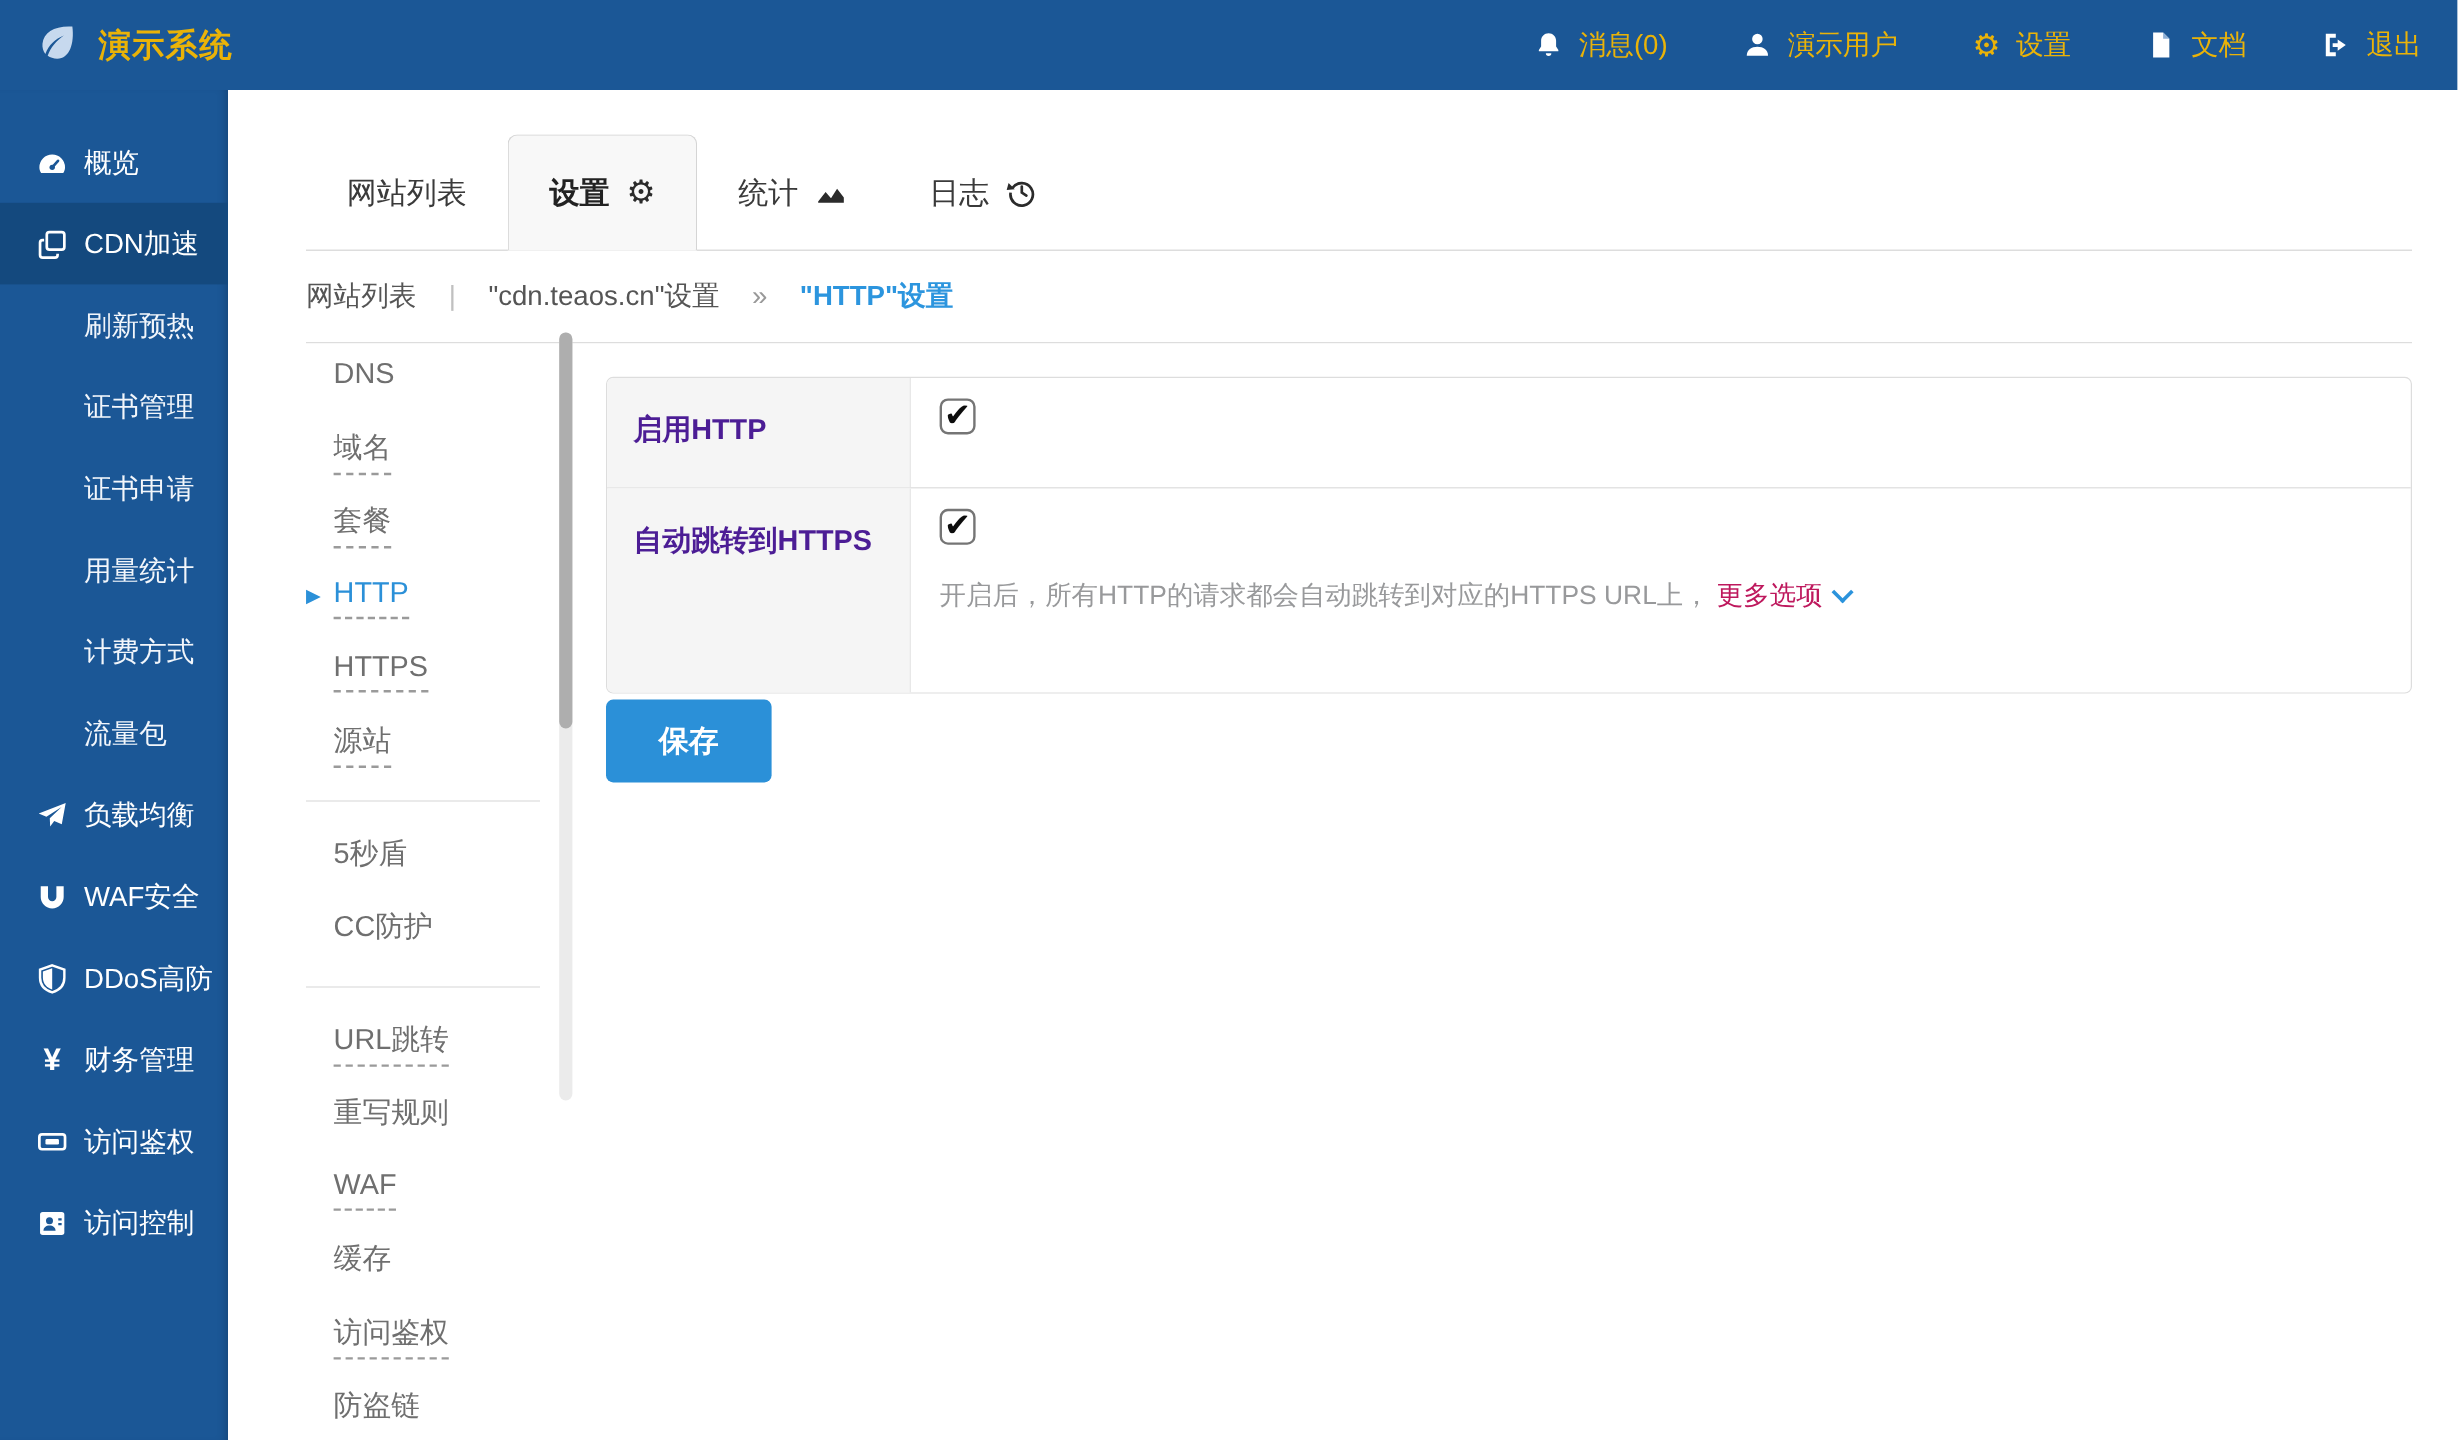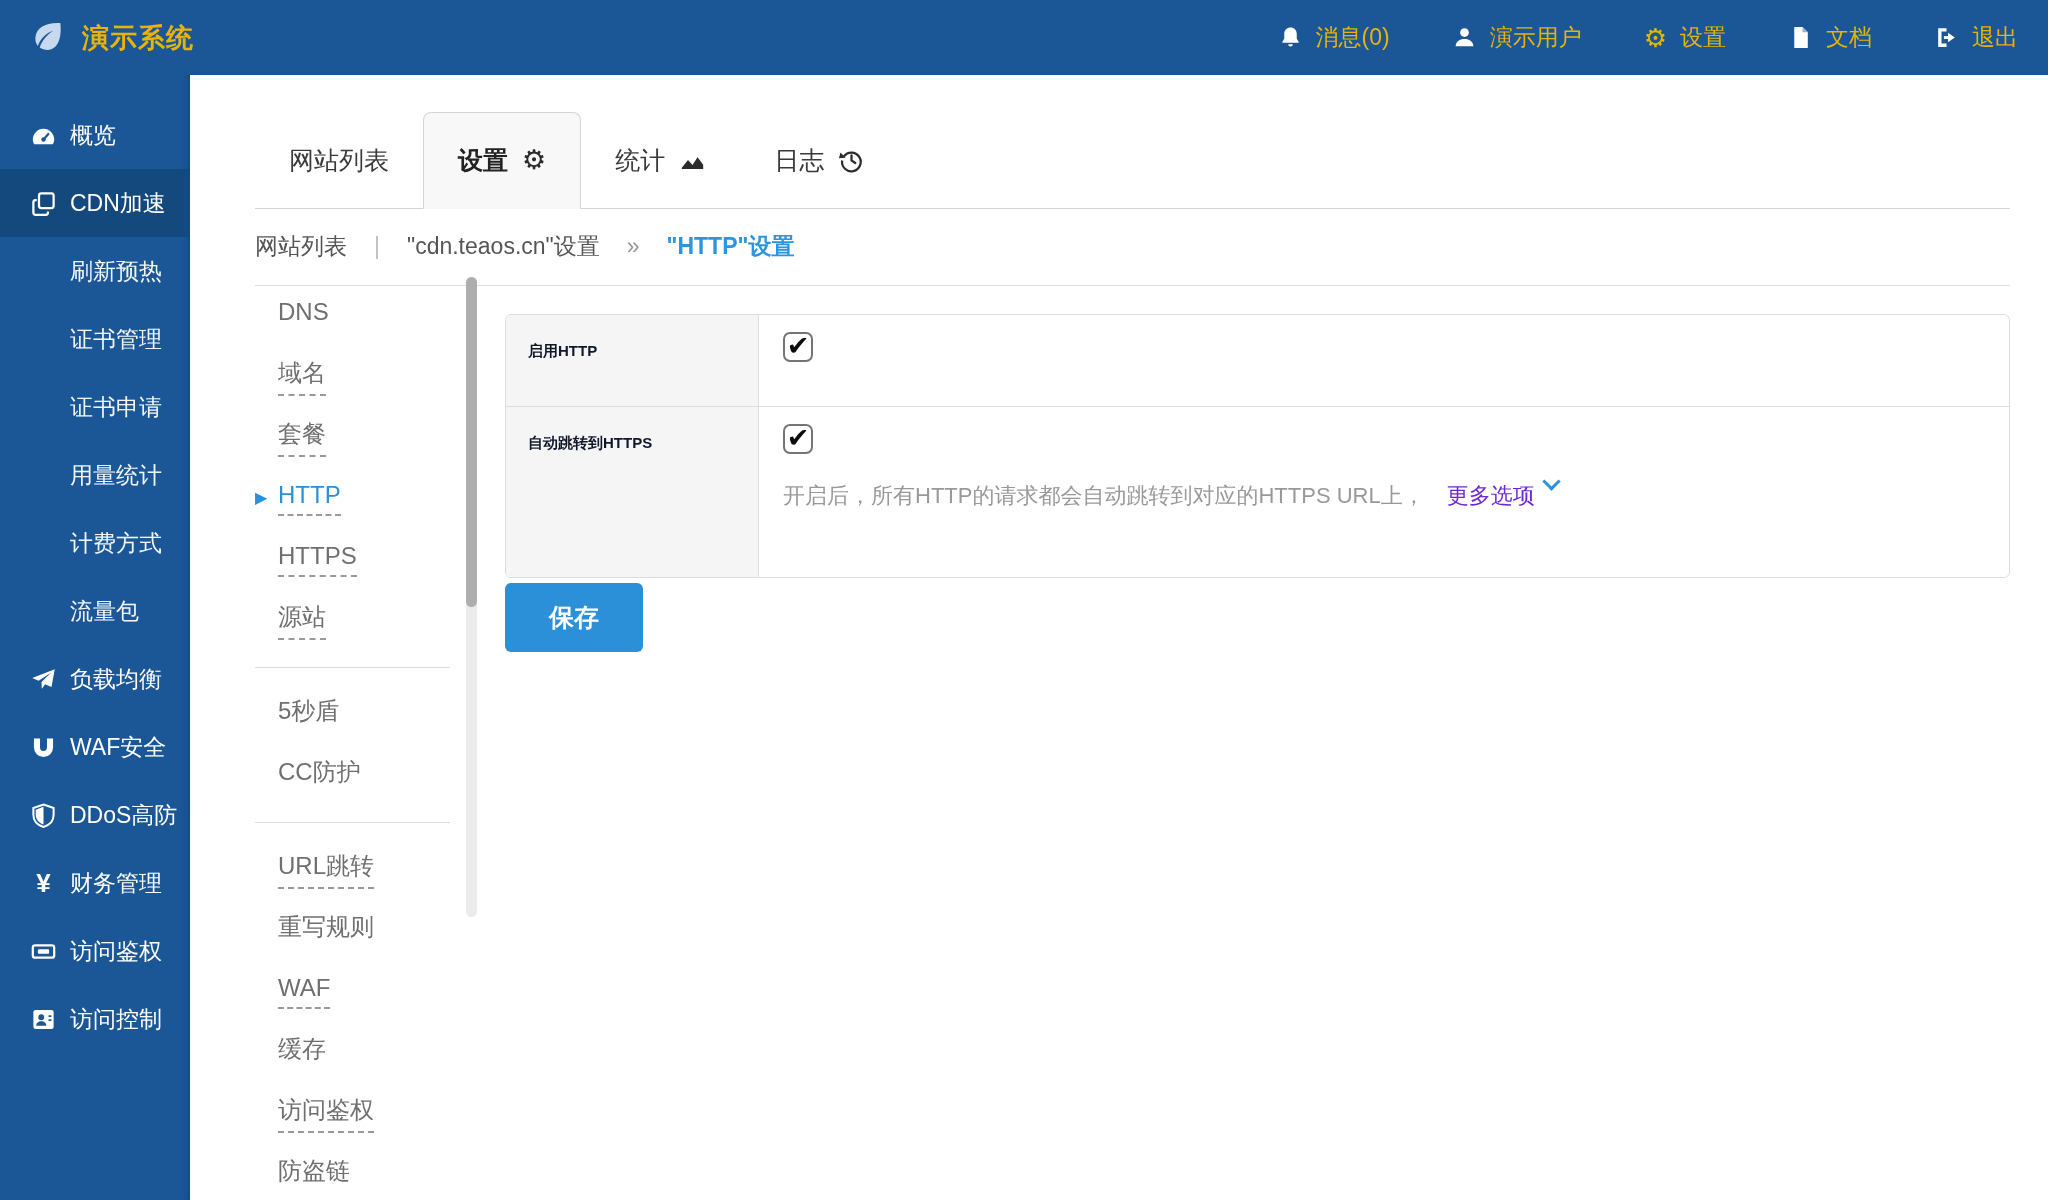--- a/index.html
+++ b/index.html
@@ -94,32 +94,32 @@
     position:absolute;left:273px;top:239px;width:1505px;
     border:1px solid #dddddd;border-radius:6px;box-sizing:border-box;background:#fff;
   }
   .prow{display:flex;}
   .prow + .prow{border-top:1px solid #dddddd;}
   .prow.r1{height:91px;}
   .prow.r2{height:170px;}
   .cell-label{
     width:253px;flex:none;background:#f5f5f5;border-right:1px solid #dddddd;
     padding:27px 0 0 22px;box-sizing:border-box;
-    font-size:15px;font-weight:bold;color:#0f172a;
+    font-size:24px;font-weight:bold;color:#4c1d95;
   }
   .prow.r1 .cell-label{border-radius:5px 0 0 0;}
   .prow.r2 .cell-label{border-radius:0 0 0 5px;}
   .cell-content{flex:1;padding:17px 0 0 24px;box-sizing:border-box;}
   .checkbox{
     width:30px;height:30px;border:2px solid #757575;border-radius:7px;background:#fff;
     display:flex;align-items:center;justify-content:center;cursor:pointer;box-sizing:border-box;
   }
   .checkbox .check{font-size:27px;line-height:1;color:#0c0c0c;font-weight:bold;transform:translateY(-1px);}
   .row-desc{margin-top:27px;font-size:22px;color:#98999B;display:flex;align-items:center;}
-  .more-link{color:#6d28d9;cursor:pointer;margin-left:22px;display:inline-flex;align-items:flex-start;}
+  .more-link{color:#be185d;cursor:pointer;margin-left:6px;display:inline-flex;align-items:center;}
   .chev{
     display:inline-block;width:10px;height:10px;margin-left:10px;margin-top:-6px;
     border-right:3px solid #2B93DC;border-bottom:3px solid #2B93DC;transform:rotate(45deg);
   }
 
   .save-btn{
     position:absolute;left:273px;top:508px;width:138px;height:69px;
     background:#2B90D8;border:none;border-radius:6px;color:#fff;
     font-size:25px;font-weight:bold;cursor:pointer;
     font-family:Liberation Serif, serif;

